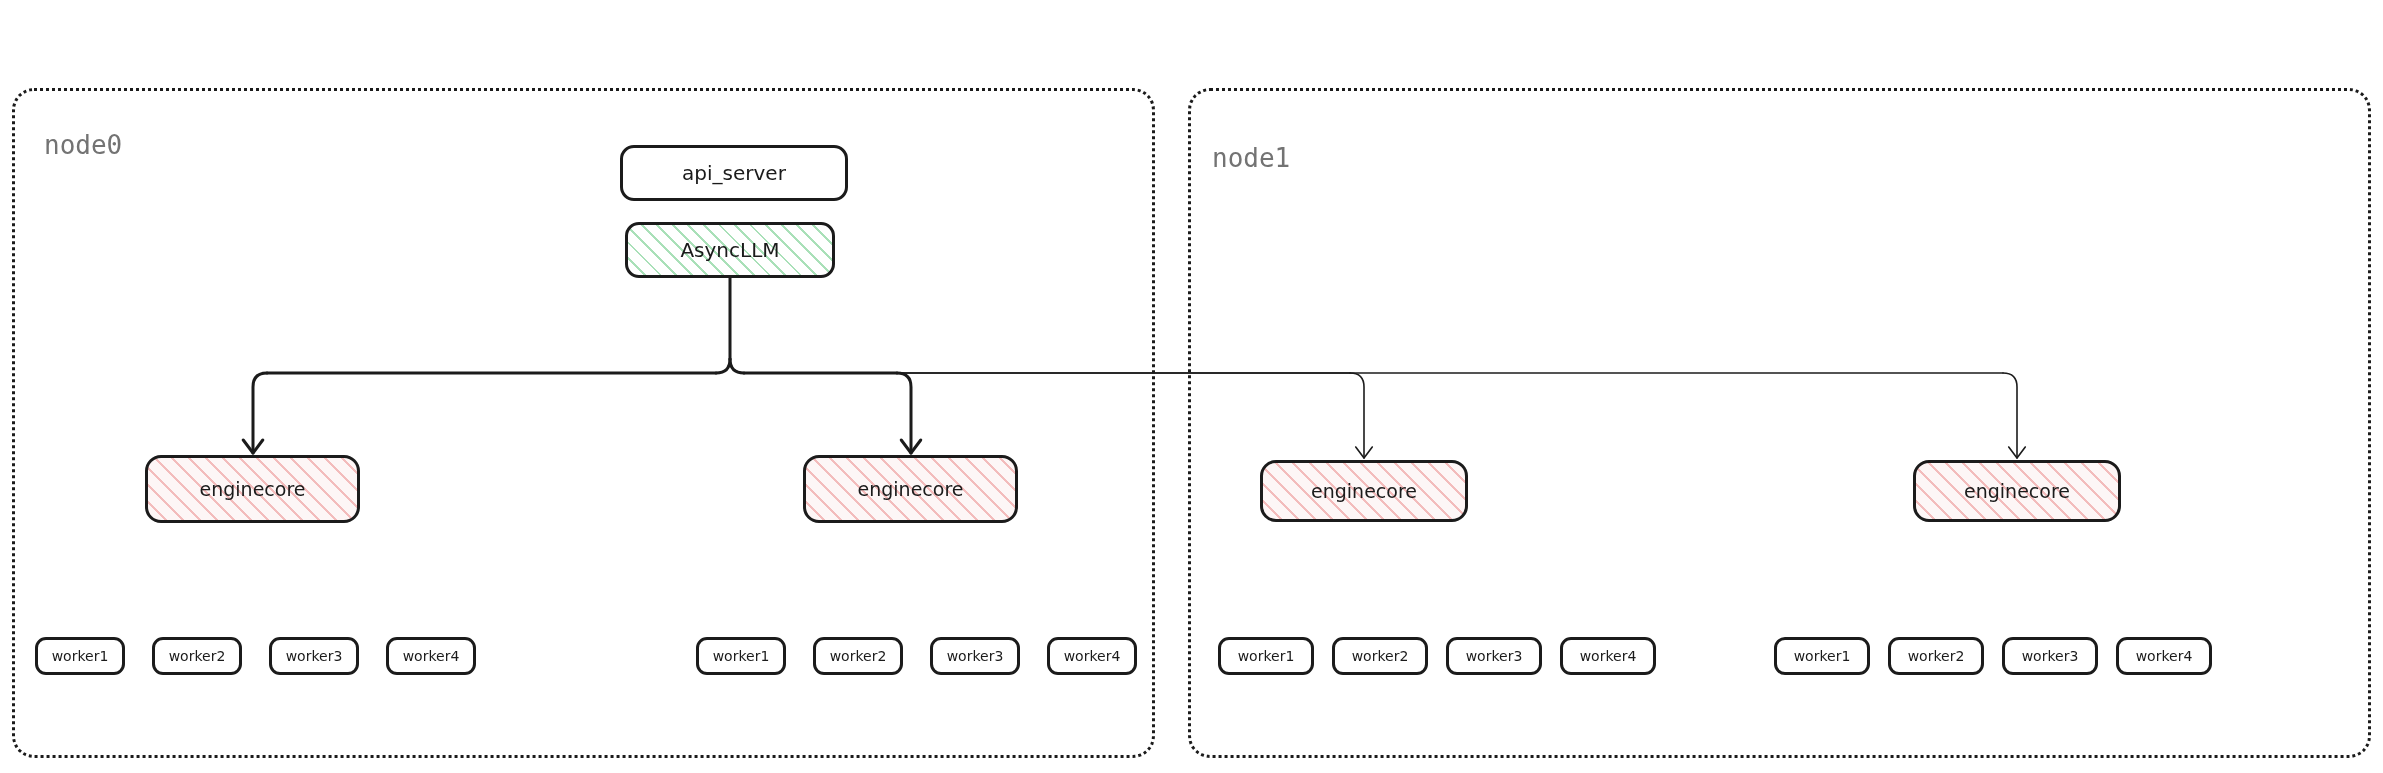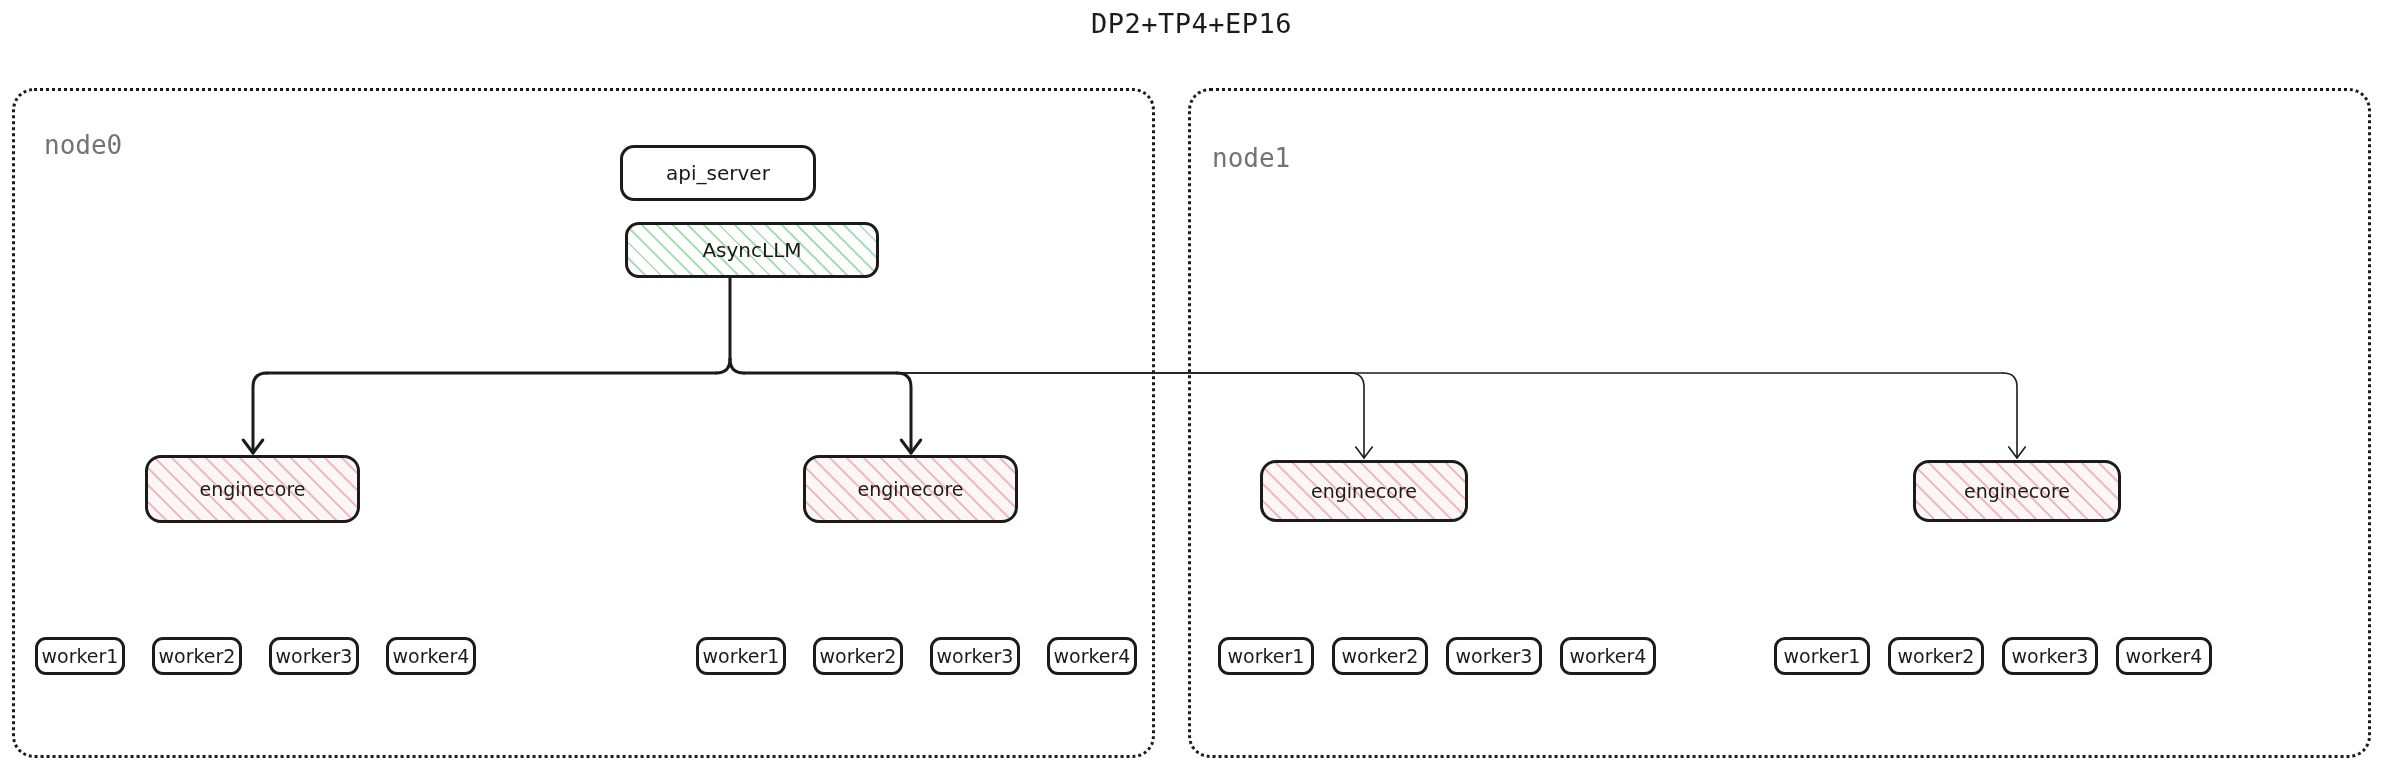--- a/index.html
+++ b/index.html
@@ -89,21 +89,21 @@
       #f3bcbc 0px,
       #f3bcbc 2px,
       rgba(255,255,255,0) 2px,
       rgba(255,255,255,0) 12px
     );
     text-align: right;
   }
 
   .box-worker {
     border-radius: 11px;
-    font-size: 19px;
+    font-size: 14px;
     border-width: 3px;
     background: #ffffff;
   }
 
   .box-label {
     position: relative;
     z-index: 2;
   }
 
   
@@ -114,21 +114,20 @@
     width: 2383px;
     height: 773px;
     pointer-events: none;
   }
 </style>
 </head>
 <body>
 
 <div id="canvas">
 
-  <div class="diagram-title">DP2+TP4+EP16</div>
 
   <svg id="connectors" viewBox="0 0 2383 773" xmlns="http://www.w3.org/2000/svg">
       <path d="M 730 278 L 730 359" fill="none" stroke="#1b1b1b" stroke-width="3" stroke-linecap="round" stroke-linejoin="round"></path>
       <path d="M 730 359 Q 730 373 716 373" fill="none" stroke="#1b1b1b" stroke-width="3" stroke-linecap="round" stroke-linejoin="round"></path>
       <path d="M 716 373 L 267 373" fill="none" stroke="#1b1b1b" stroke-width="3" stroke-linecap="round" stroke-linejoin="round"></path>
       <path d="M 267 373 Q 253 373 253 387 L 253 453" fill="none" stroke="#1b1b1b" stroke-width="3" stroke-linecap="round" stroke-linejoin="round"></path>
       <path d="M 243.25 440 L 253 453 L 262.75 440" fill="none" stroke="#1b1b1b" stroke-width="3" stroke-linecap="round" stroke-linejoin="round"></path>
       <path d="M 730 359 Q 730 373 744 373" fill="none" stroke="#1b1b1b" stroke-width="3" stroke-linecap="round" stroke-linejoin="round"></path>
       <path d="M 744 373 L 897 373" fill="none" stroke="#1b1b1b" stroke-width="3" stroke-linecap="round" stroke-linejoin="round"></path>
       <path d="M 897 373 Q 911 373 911 387 L 911 453" fill="none" stroke="#1b1b1b" stroke-width="3" stroke-linecap="round" stroke-linejoin="round"></path>
@@ -139,24 +138,24 @@
       <path d="M 1355.75 447 L 1364 458 L 1372.25 447" fill="none" stroke="#1b1b1b" stroke-width="1.6" stroke-linecap="round" stroke-linejoin="round"></path>
       <path d="M 730 359 Q 730 373 744 373" fill="none" stroke="#1b1b1b" stroke-width="1.6" stroke-linecap="round" stroke-linejoin="round"></path>
       <path d="M 744 373 L 2003 373" fill="none" stroke="#1b1b1b" stroke-width="1.6" stroke-linecap="round" stroke-linejoin="round"></path>
       <path d="M 2003 373 Q 2017 373 2017 387 L 2017 458" fill="none" stroke="#1b1b1b" stroke-width="1.6" stroke-linecap="round" stroke-linejoin="round"></path>
       <path d="M 2008.75 447 L 2017 458 L 2025.25 447" fill="none" stroke="#1b1b1b" stroke-width="1.6" stroke-linecap="round" stroke-linejoin="round"></path>
     </svg>
 
   <div id="nodes-layer">
       <div class="node-container" style="left: 12px; top: 88px; width: 1143px; height: 670px;"></div>
       <div class="node-label" style="left: 44px; top: 130px;">node0</div>
-      <div class="box box-api" style="left: 620px; top: 145px; width: 196px; height: 56px;">
+      <div class="box box-api" style="left: 620px; top: 145px; width: 228px; height: 56px;">
         <span class="box-label">api_server</span>
       </div>
-      <div class="box box-async" style="left: 625px; top: 222px; width: 254px; height: 56px;">
+      <div class="box box-async" style="left: 625px; top: 222px; width: 210px; height: 56px;">
         <span class="box-label">AsyncLLM</span>
       </div>
       <div class="box box-engine" style="left: 145px; top: 455px; width: 215px; height: 68px;">
         <span class="box-label">enginecore</span>
       </div>
       <div class="box box-engine" style="left: 803px; top: 455px; width: 215px; height: 68px;">
         <span class="box-label">enginecore</span>
       </div>
       <div class="box box-worker" style="left: 35px; top: 637px; width: 90px; height: 38px;">
         <span class="box-label">worker1</span>

